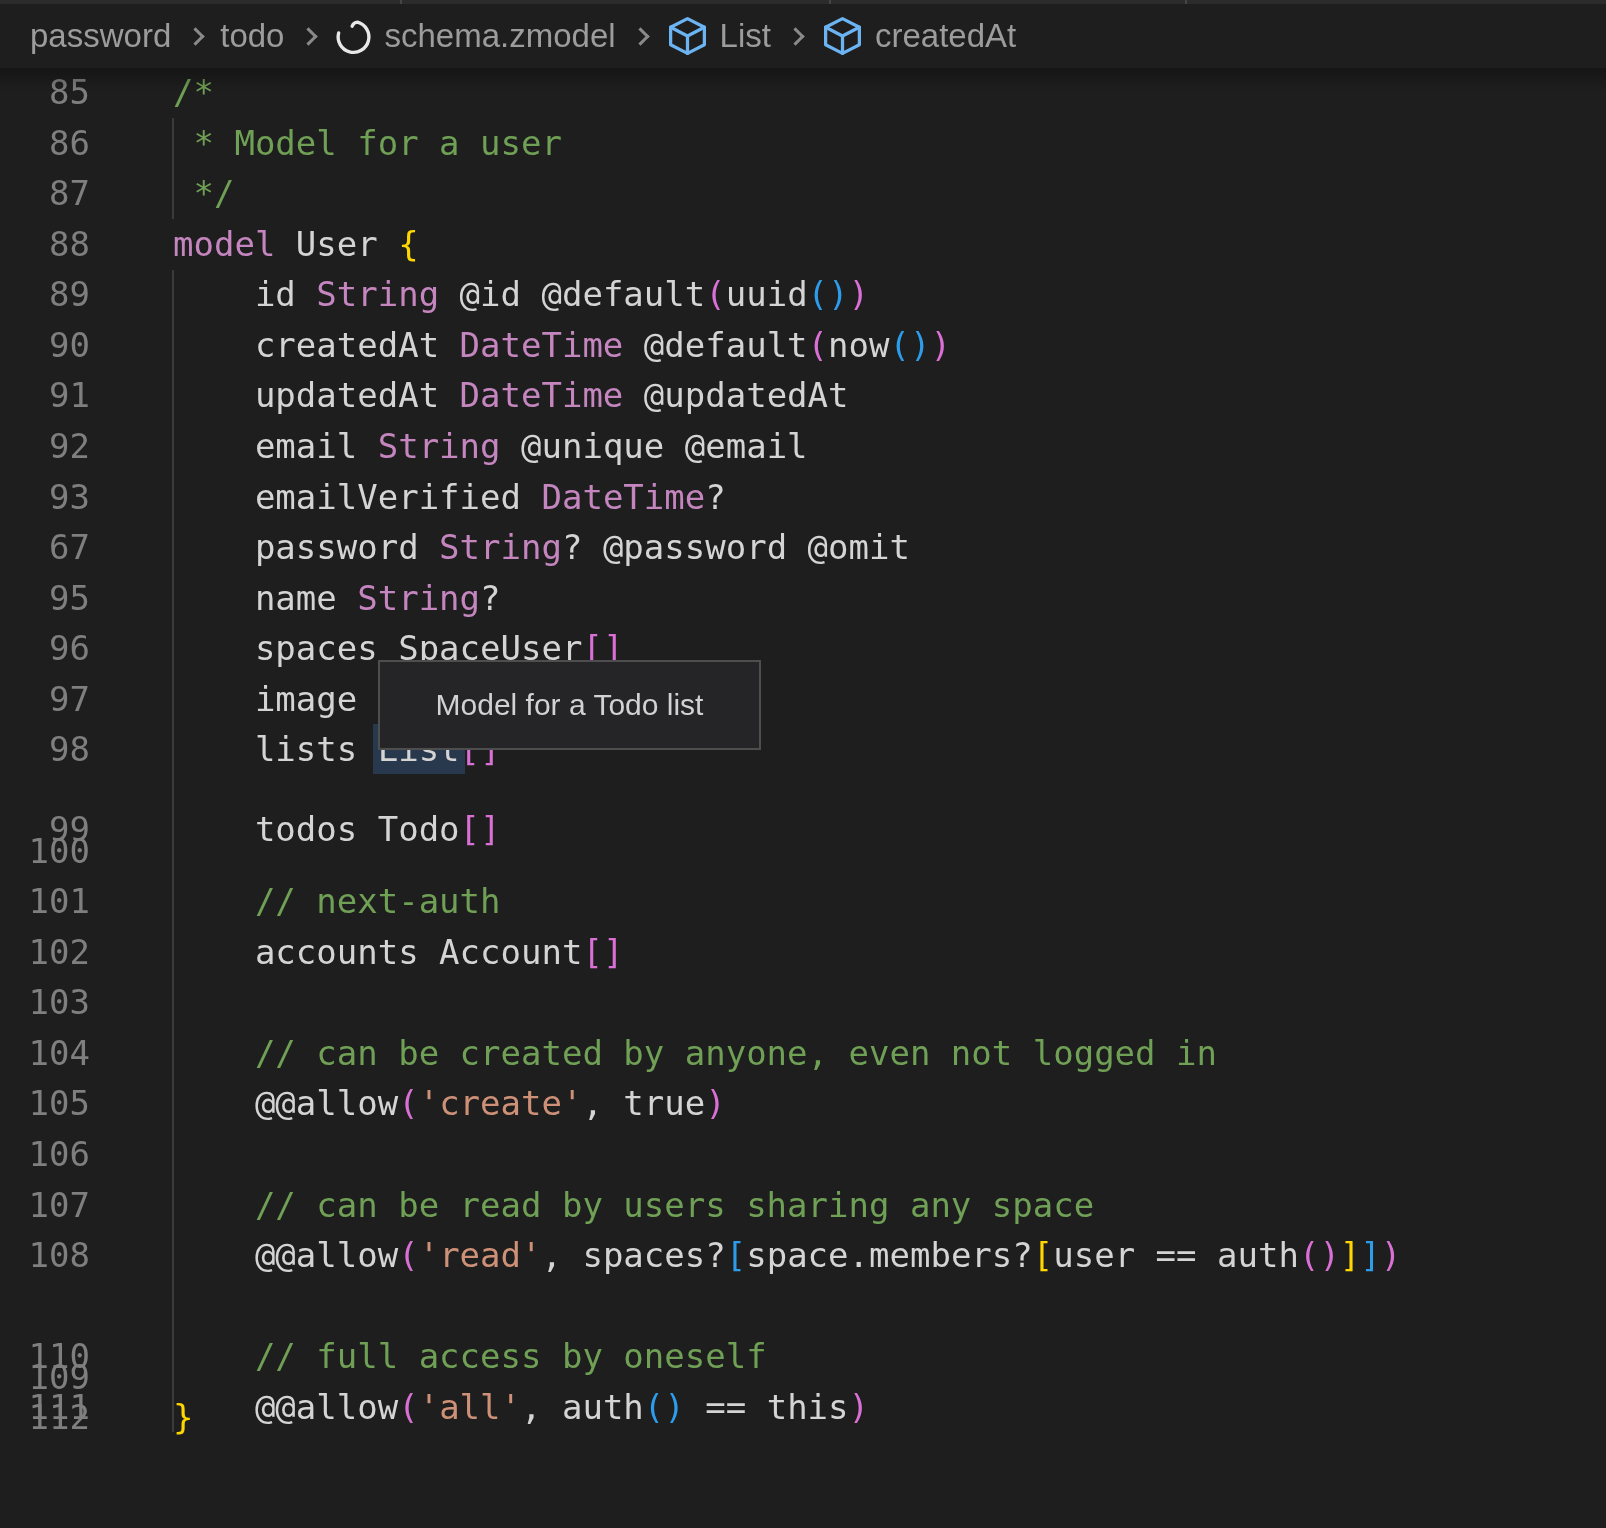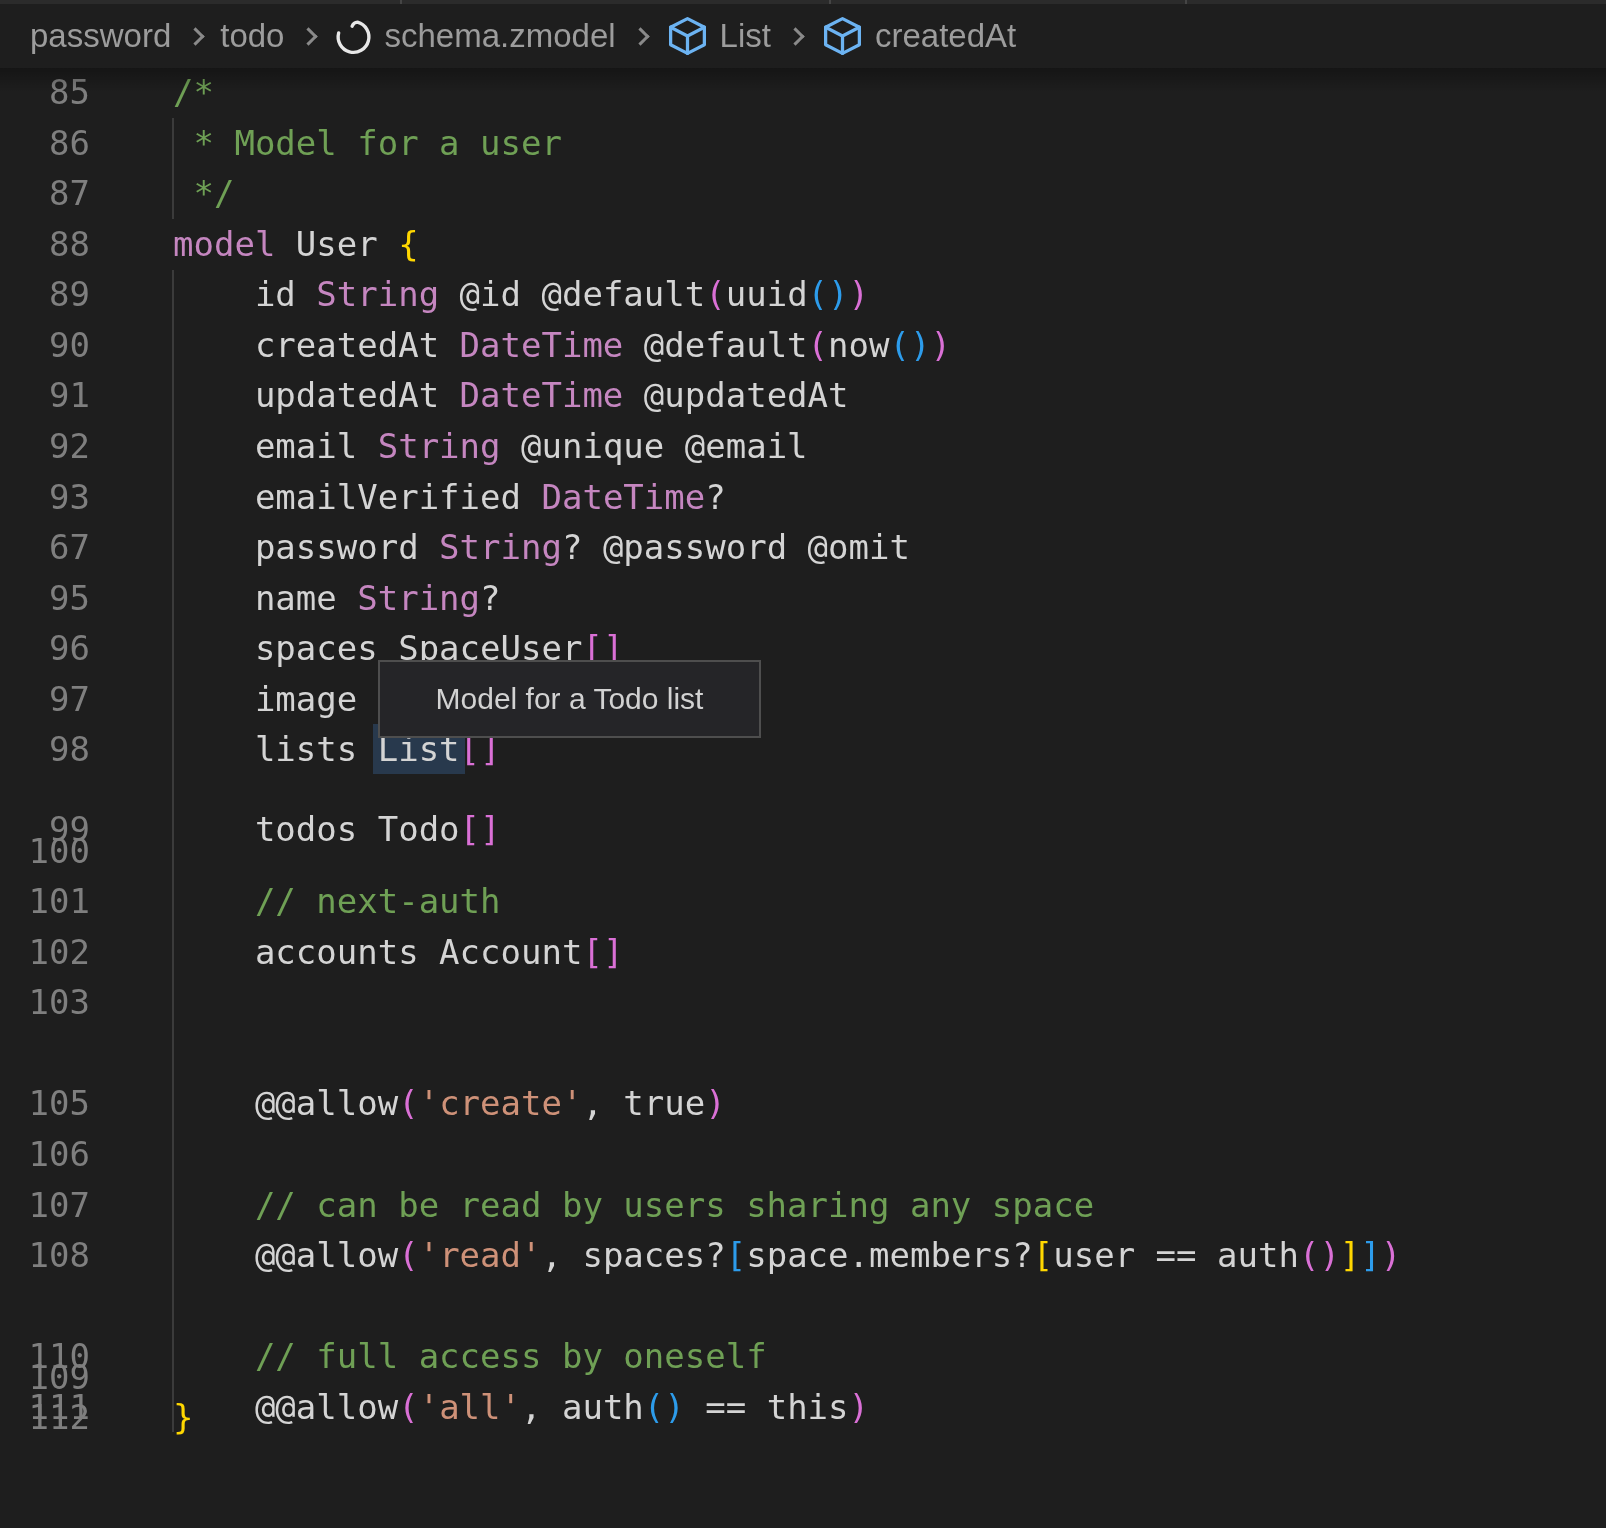--- a/index.html
+++ b/index.html
@@ -27,21 +27,21 @@
           background:linear-gradient(to bottom,rgba(0,0,0,0.30),rgba(0,0,0,0));}
   .editor{position:absolute;top:0;left:0;width:100%;height:100%;}
   .indent-guide{position:absolute;left:172px;width:2px;background:var(--guide);}
   .code-row{position:absolute;left:0;width:100%;height:51px;line-height:51px;font-size:34px;white-space:pre;}
   .ln{position:absolute;left:0;top:0;width:90px;text-align:right;color:var(--line-number);cursor:pointer;}
   .code{position:absolute;left:173px;top:0;cursor:text;}
   .tok-c{color:var(--comment);} .tok-k{color:var(--keyword);} .tok-t{color:var(--type);}
   .tok-f{color:var(--fg);} .tok-s{color:var(--string);}
   .tok-b1{color:var(--b1);} .tok-b2{color:var(--b2);} .tok-b3{color:var(--b3);}
   .tok-hl{color:var(--fg);background:var(--hl-bg);box-shadow:0 0 0 5px var(--hl-bg);}
-  .tooltip{position:absolute;left:378px;top:660px;width:383px;height:78px;z-index:10;
+  .tooltip{position:absolute;left:378px;top:660px;width:383px;height:90px;z-index:10;
           background:var(--tooltip-bg);border:2px solid var(--tooltip-border);
           display:flex;align-items:center;justify-content:center;
           font-family:"Liberation Sans","DejaVu Sans",sans-serif;font-size:30px;color:#d2d2d2;white-space:nowrap;}
 </style>
 </head>
 <body>
 
 <div class="screen">
   <div class="tab-strip">
     <span class="tick" style="left:400px"></span>
@@ -111,20 +111,21 @@
       <div class="code-row" style="top: 522px;"><span class="ln">67</span><span class="code"><span class="tok-f">    password </span><span class="tok-t">String</span><span class="tok-f">? @password @omit</span></span></div>
       <div class="code-row" style="top: 573px;"><span class="ln">95</span><span class="code"><span class="tok-f">    name </span><span class="tok-t">String</span><span class="tok-f">?</span></span></div>
       <div class="code-row" style="top: 623px;"><span class="ln">96</span><span class="code"><span class="tok-f">    spaces SpaceUser</span><span class="tok-b2">[]</span></span></div>
       <div class="code-row" style="top: 674px;"><span class="ln">97</span><span class="code"><span class="tok-f">    image</span></span></div>
       <div class="code-row" style="top: 724px;"><span class="ln">98</span><span class="code"><span class="tok-f">    lists </span><span class="tok-hl">List</span><span class="tok-b2">[]</span></span></div>
       <div class="code-row" style="top: 804px; padding-left: 23px;"><span class="ln">99</span><span class="code"><span class="tok-f">    todos Todo</span><span class="tok-b2">[]</span></span></div>
       <div class="code-row" style="top: 826px;"><span class="ln">100</span><span class="code"></span></div>
       <div class="code-row" style="top: 876px;"><span class="ln">101</span><span class="code"><span class="tok-c">    // next-auth</span></span></div>
       <div class="code-row" style="top: 927px;"><span class="ln">102</span><span class="code"><span class="tok-f">    accounts Account</span><span class="tok-b2">[]</span></span></div>
       <div class="code-row" style="top: 977px;"><span class="ln">103</span><span class="code"></span></div>
+      <div class="code-row" style="top: 1028px;"><span class="ln">104</span><span class="code"><span class="tok-c">    // can be created by anyone, even not logged in</span></span></div>
       <div class="code-row" style="top: 1078px;"><span class="ln">105</span><span class="code"><span class="tok-f">    @@allow</span><span class="tok-b2">(</span><span class="tok-s">'create'</span><span class="tok-f">, true</span><span class="tok-b2">)</span></span></div>
       <div class="code-row" style="top: 1129px; padding-left: 45px;"><span class="ln">106</span><span class="code"></span></div>
       <div class="code-row" style="top: 1180px;"><span class="ln">107</span><span class="code"><span class="tok-c">    // can be read by users sharing any space</span></span></div>
       <div class="code-row" style="top: 1230px;"><span class="ln">108</span><span class="code"><span class="tok-f">    @@allow</span><span class="tok-b2">(</span><span class="tok-s">'read'</span><span class="tok-f">, spaces?</span><span class="tok-b3">[</span><span class="tok-f">space.members?</span><span class="tok-b1">[</span><span class="tok-f">user == auth</span><span class="tok-b2">()</span><span class="tok-b1">]</span><span class="tok-b3">]</span><span class="tok-b2">)</span></span></div>
       <div class="code-row" style="top: 1352px;"><span class="ln">109</span><span class="code"></span></div>
       <div class="code-row" style="top: 1331px;"><span class="ln">110</span><span class="code"><span class="tok-c">    // full access by oneself</span></span></div>
       <div class="code-row" style="top: 1382px;"><span class="ln">111</span><span class="code"><span class="tok-f">    @@allow</span><span class="tok-b2">(</span><span class="tok-s">'all'</span><span class="tok-f">, auth</span><span class="tok-b3">()</span><span class="tok-f"> == this</span><span class="tok-b2">)</span></span></div>
       <div class="code-row" style="top: 1392px;"><span class="ln">112</span><span class="code"><span class="tok-b1">}</span></span></div>
     </div>
 

